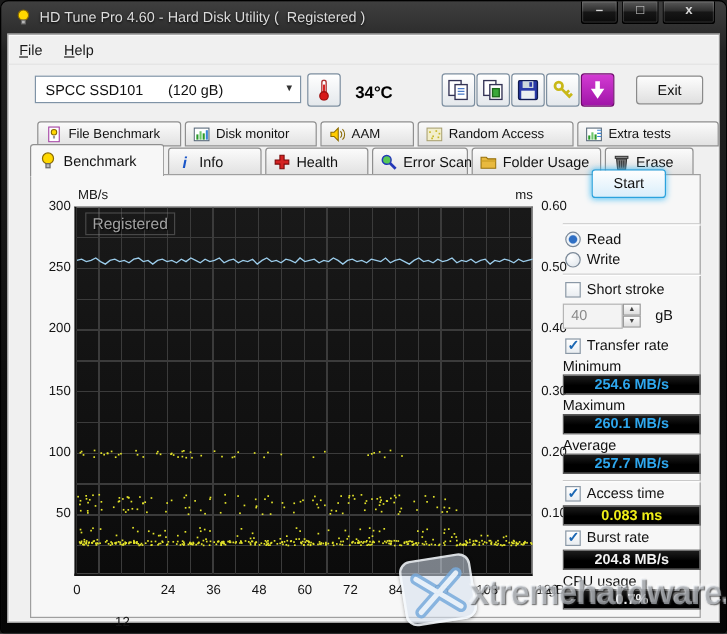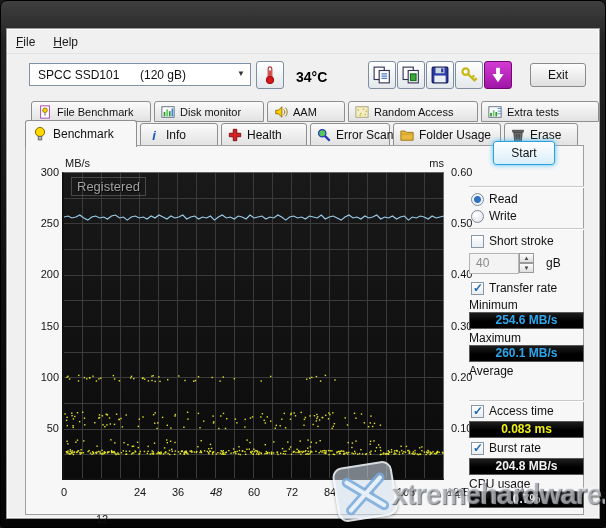--- a/index.html
+++ b/index.html
@@ -65,20 +65,32 @@
   .vbox.white{color:#f2f2f2;}
   
   .wm-badge{position:absolute;left:334px;top:463px;width:60px;height:55px;border-radius:10px;background:rgba(214,224,238,.55);border:2px solid rgba(250,252,255,.75);transform:rotate(-9deg);z-index:20;box-shadow:0 1px 3px rgba(0,0,0,.35);}
   .wm-text{position:absolute;left:390px;top:477px;font-size:29px;font-weight:bold;letter-spacing:-1px;color:rgba(233,239,248,.52);text-shadow:1px 1px 1px rgba(30,30,30,.65),-1px -1px 1px rgba(255,255,255,.4);z-index:20;white-space:nowrap;}
 </style>
 </head>
 <body>
 
 <div class="window">
 
+  <div class="titlebar">
+    <span class="app-icon" id="appicon"><svg viewBox="0 0 16 16">
+          <circle cx="8" cy="6" r="4.6" fill="#ffd800" stroke="#8a6a00"></circle>
+          <rect x="6.3" y="10.4" width="3.4" height="3.4" fill="#b8b8b8" stroke="#666"></rect>
+        </svg></span>
+    <span class="title">HD Tune Pro 4.60 - Hard Disk Utility (  Registered )</span>
+    <div class="winbtns">
+      <div class="winbtn min">–</div>
+      <div class="winbtn max">□</div>
+      <div class="winbtn close">x</div>
+    </div>
+  </div>
 
   <div class="client"></div>
 
   <div class="menubar" id="menubar">
       <div class="menu-item">File</div>
       <div class="menu-item">Help</div>
     </div>
 
   <div class="combo">
     <span class="combo-name">SPCC SSD101</span>
@@ -822,21 +834,21 @@
       <div class="tick yr" style="left: 450px; top: 165px;">0.60</div>
       <div class="tick yr" style="left: 450px; top: 216.167px;">0.50</div>
       <div class="tick yr" style="left: 450px; top: 267.333px;">0.40</div>
       <div class="tick yr" style="left: 450px; top: 318.5px;">0.30</div>
       <div class="tick yr" style="left: 450px; top: 369.667px;">0.20</div>
       <div class="tick yr" style="left: 450px; top: 420.833px;">0.10</div>
       <div class="tick x" style="left: 50px; top: 485px;">0</div>
       <div class="tick x" style="left: 88px; top: 512px;">12</div>
       <div class="tick x" style="left: 126px; top: 485px;">24</div>
       <div class="tick x" style="left: 164px; top: 485px;">36</div>
-      <div class="tick x" style="left: 202px; top: 485px; font-style: italic;">48</div>
+      <div class="tick x" style="left: 202px; top: 485px;">48</div>
       <div class="tick x" style="left: 240px; top: 485px;">60</div>
       <div class="tick x" style="left: 278px; top: 485px;">72</div>
       <div class="tick x" style="left: 316px; top: 485px;">84</div>
       <div class="tick x" style="left: 354px; top: 485px;">96</div>
       <div class="tick x" style="left: 392px; top: 485px;">108</div>
       <div class="tick x" style="left: 430px; top: 485px; padding-left: 16px;">120</div>
     </div>
 
   <button class="start">Start</button>
   <div class="sep" style="top:185px"></div>
@@ -867,20 +879,21 @@
   <div class="ctl-row" style="top:280px">
     <span class="cb checked"></span>
     <span>Transfer rate</span>
   </div>
 
   <div class="vlabel" style="top:297px">Minimum</div>
   <div class="vbox cyan" style="top:311px">254.6 MB/s</div>
   <div class="vlabel" style="top:330px">Maximum</div>
   <div class="vbox cyan" style="top:344px">260.1 MB/s</div>
   <div class="vlabel" style="top:363px">Average</div>
+  <div class="vbox cyan" style="top:377px">257.7 MB/s</div>
 
   <div class="sep" style="top:399px"></div>
 
   <div class="ctl-row" style="top:403px">
     <span class="cb checked"></span>
     <span>Access time</span>
   </div>
   <div class="vbox yellow" style="top:420px">0.083 ms</div>
 
   <div class="ctl-row" style="top:440px">

